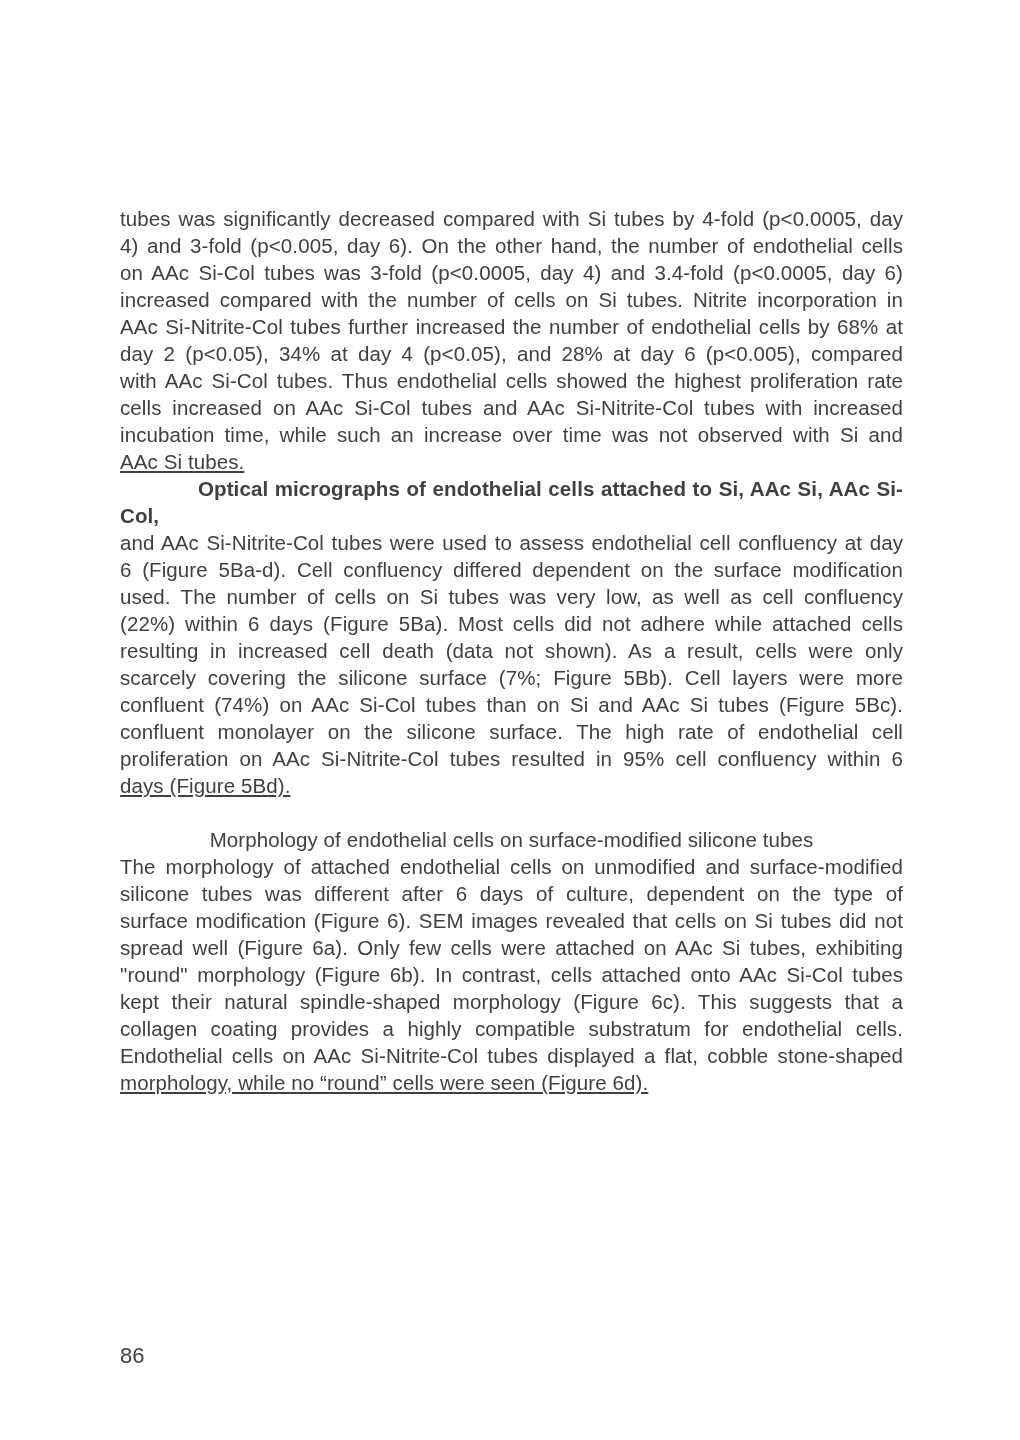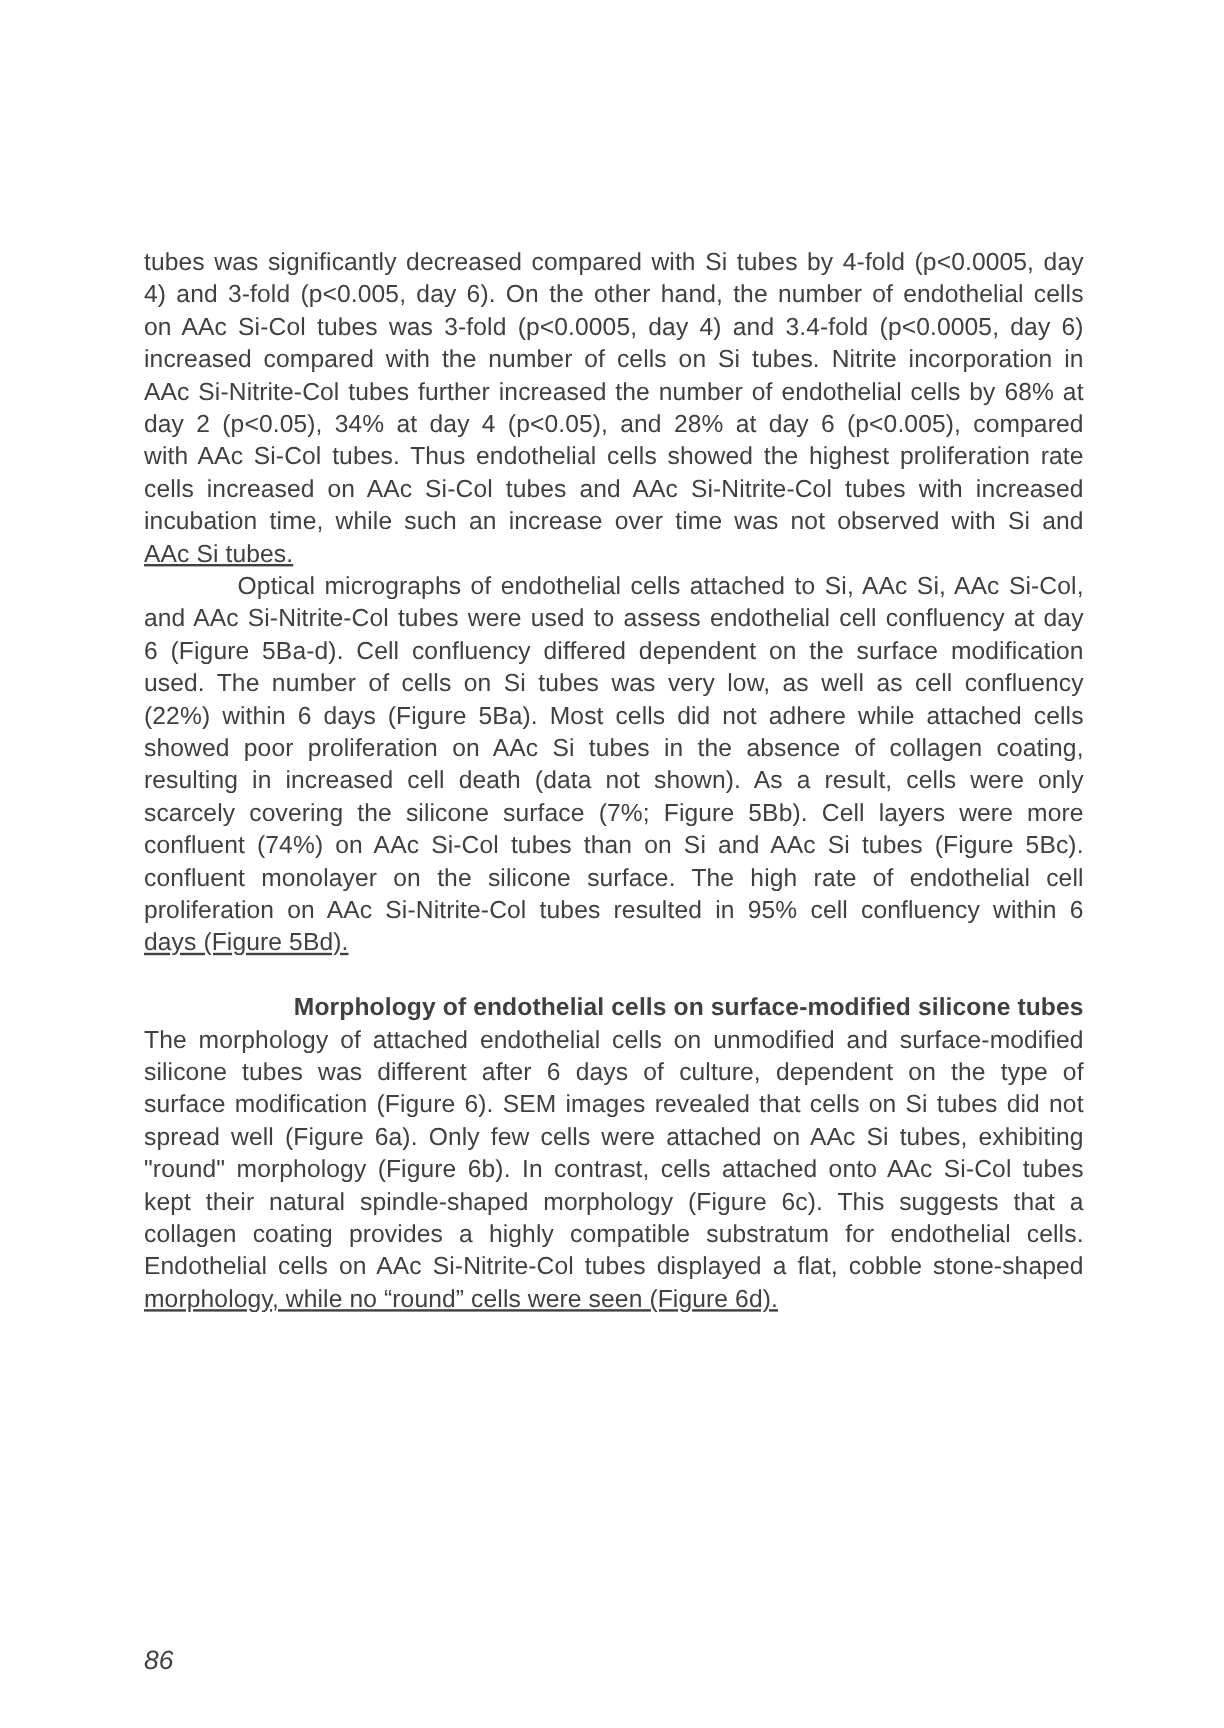--- a/index.html
+++ b/index.html
@@ -33,33 +33,33 @@
     -moz-text-align-last: justify;
     white-space: normal;
   }
   .para .line:last-child {
     text-align-last: left;
     text-decoration: underline;
     -moz-text-align-last: left;
   }
   .para.indent-first .line:first-child {
     text-indent: 78px;
+    font-weight: bold;
   }
   .section-heading {
     margin-top: 27px;
-    font-weight: bold;
-    text-align: right;
+    font-weight: normal;
+    text-align: center;
   }
   .page-number {
     position: absolute;
     left: 120px;
-    top: 1326px;
+    top: 1298px;
     font-size: 22px;
     line-height: 27px;
-    font-style: italic;
   }
 </style>
 </head>
 <body>
 
 <div class="page">
 
   <div class="text-column">
 
     <div class="para">
@@ -74,21 +74,20 @@
         <div class="line">incubation time, while such an increase over time was not observed with Si and</div>
         <div class="line">AAc Si tubes.</div>
       </div>
 
     <div class="para indent-first">
         <div class="line">Optical micrographs of endothelial cells attached to Si, AAc Si, AAc Si-Col,</div>
         <div class="line">and AAc Si-Nitrite-Col tubes were used to assess endothelial cell confluency at day</div>
         <div class="line">6 (Figure 5Ba-d). Cell confluency differed dependent on the surface modification</div>
         <div class="line">used. The number of cells on Si tubes was very low, as well as cell confluency</div>
         <div class="line">(22%) within 6 days (Figure 5Ba). Most cells did not adhere while attached cells</div>
-        <div class="line">showed poor proliferation on AAc Si tubes in the absence of collagen coating,</div>
         <div class="line">resulting in increased cell death (data not shown). As a result, cells were only</div>
         <div class="line">scarcely covering the silicone surface (7%; Figure 5Bb). Cell layers were more</div>
         <div class="line">confluent (74%) on AAc Si-Col tubes than on Si and AAc Si tubes (Figure 5Bc).</div>
         <div class="line">confluent monolayer on the silicone surface. The high rate of endothelial cell</div>
         <div class="line">proliferation on AAc Si-Nitrite-Col tubes resulted in 95% cell confluency within 6</div>
         <div class="line">days (Figure 5Bd).</div>
       </div>
 
     <div class="section-heading">Morphology of endothelial cells on surface-modified silicone tubes</div>
 

